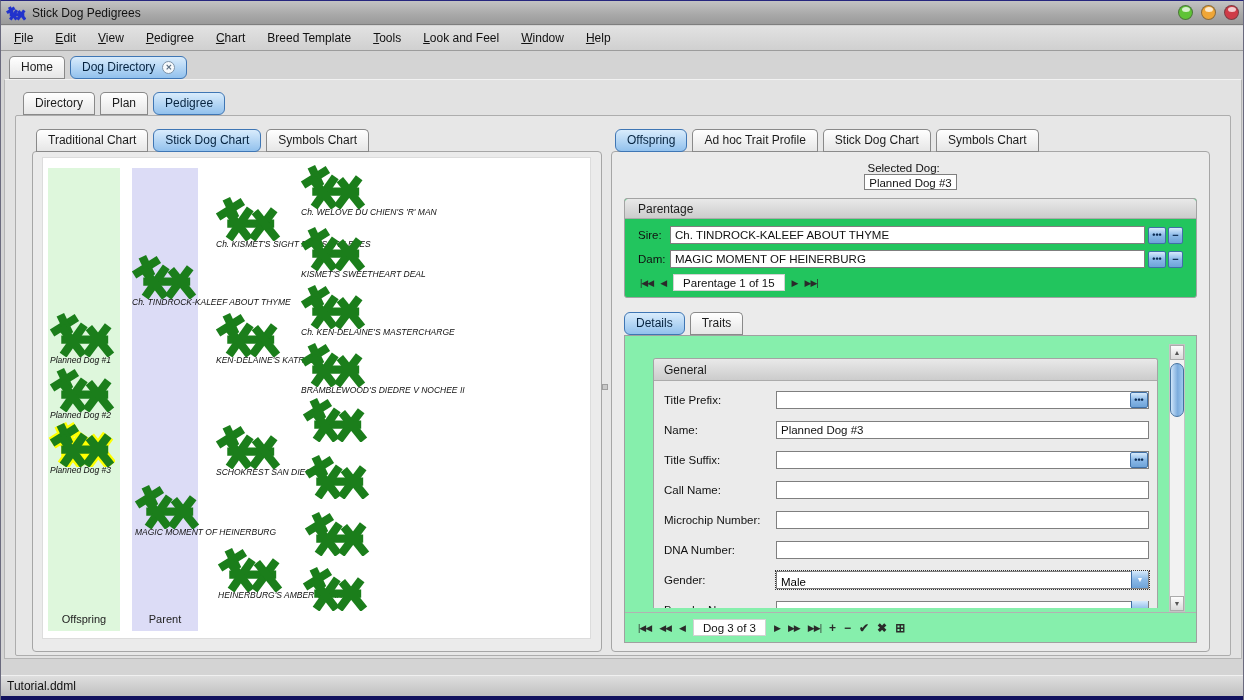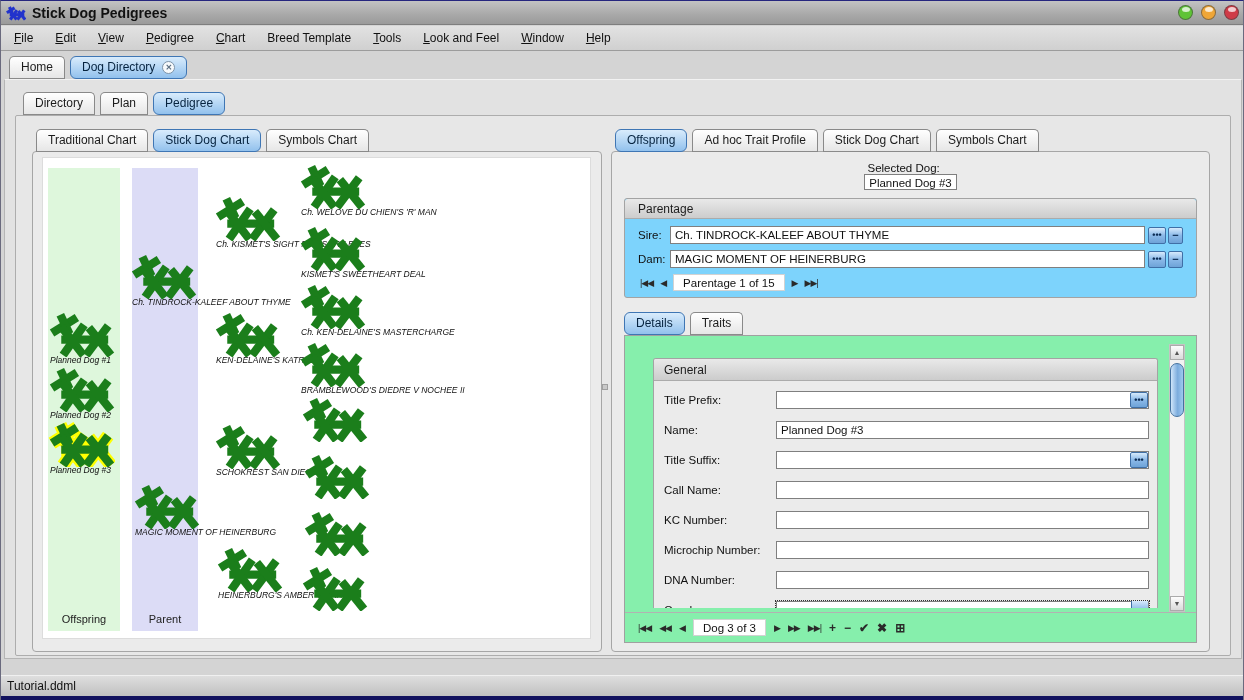--- a/index.html
+++ b/index.html
@@ -14,21 +14,21 @@
   }
 
   
   #titlebar {
     position:absolute; left:0; top:0; width:1244px; height:24px;
     background:linear-gradient(#c3c3c3,#a8a8a8 60%,#9a9a9a);
     border-bottom:1px solid #7e7e7e;
     display:flex; align-items:center;
   }
   #titlebar .appicon { width:20px; height:16px; margin:0 6px 0 5px; }
-  #titlebar .title { font-size:14px; color:#111;font-weight:bold; }
+  #titlebar .title { font-size:12px; color:#111; }
   #winbtns { position:absolute; right:6px; top:4px; display:flex; gap:8px; }
   .orb { width:15px; height:15px; border-radius:50%; border:1px solid rgba(60,60,60,.55); position:relative; }
   .orb:after { content:""; position:absolute; left:3px; top:1px; width:8px; height:5px;
     border-radius:50%; background:rgba(255,255,255,.75); }
 
   
   #menubar {
     position:absolute; left:0; top:25px; width:1244px; height:25px;
     background:linear-gradient(#e2e2e2,#d0d0d0);
     border-bottom:1px solid #9c9c9c;
@@ -94,21 +94,21 @@
   .frow { display:flex; align-items:center; }
   .flabel { font-size:11.5px; color:#111; white-space:nowrap; }
   .tbox {
     background:#fff; border:1px solid #7f7f7f; height:18px;
     font-size:11.5px; color:#111; padding:2px 4px 0; overflow:hidden; white-space:nowrap;
   }
   #selRow { margin:2px 2px 8px;flex-direction:column; }
   #selRow .flabel { width:86px; }
   #selRow .tbox { flex:1; }
 
-  .groupbox { border:1px solid #a3a3a3; border-radius:3px; background:#7dd3fc; }
+  .groupbox { border:1px solid #a3a3a3; border-radius:3px; background:#22c55e; }
   .groupbox .ghead {
     height:20px; line-height:20px; padding-left:13px; font-size:12px; color:#1d1d1d;
     background:linear-gradient(#e9e9e9,#cccccc); border-bottom:1px solid #ababab;
     border-radius:3px 3px 0 0;
   }
   #parentage { margin:0 2px 15px; }
   #parentage .body { padding:7px 13px 6px; }
   #parentage .frow { margin-bottom:6px; }
   #parentage .flabel { width:32px; }
   #parentage .tbox { flex:1; margin-right:3px; }
@@ -419,26 +419,20 @@
               <div class="bluebtn btn-ellipsis inner-ellipsis">•••</div>
             </div>
           </div>
           <div class="frow">
             <span class="flabel">Call Name:</span>
             <div class="fieldwrap">
               <div class="tbox"></div>
             </div>
           </div>
           <div class="frow">
-            <span class="flabel">KC Number:</span>
-            <div class="fieldwrap">
-              <div class="tbox"></div>
-            </div>
-          </div>
-          <div class="frow">
             <span class="flabel">Microchip Number:</span>
             <div class="fieldwrap">
               <div class="tbox"></div>
             </div>
           </div>
           <div class="frow">
             <span class="flabel">DNA Number:</span>
             <div class="fieldwrap">
               <div class="tbox"></div>
             </div>

